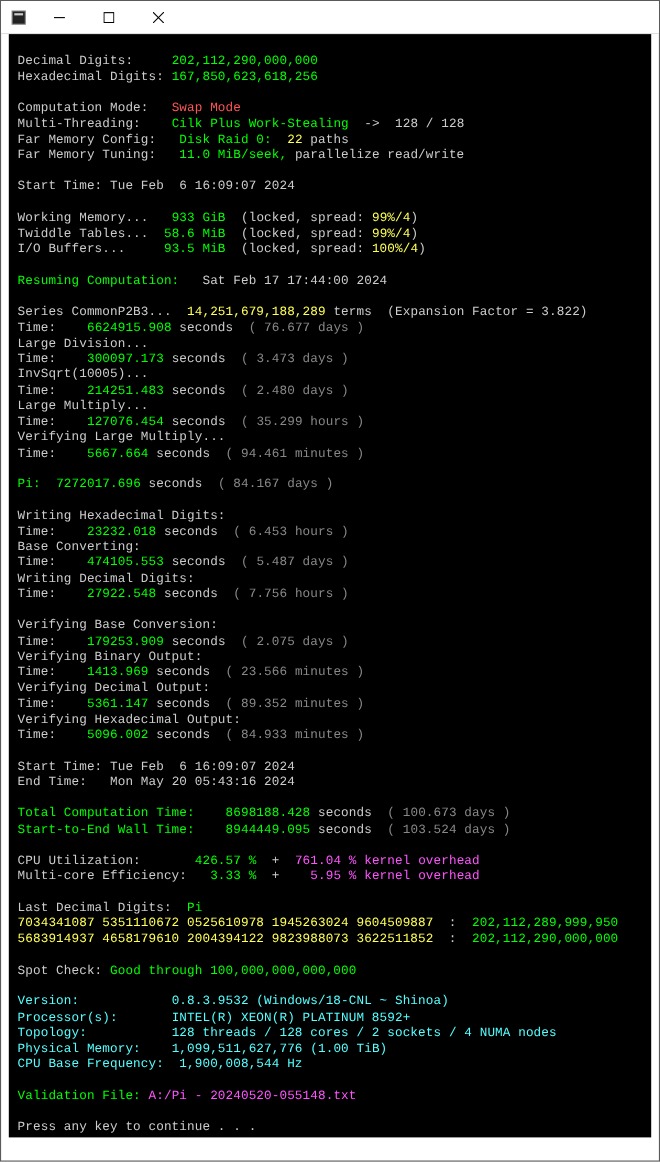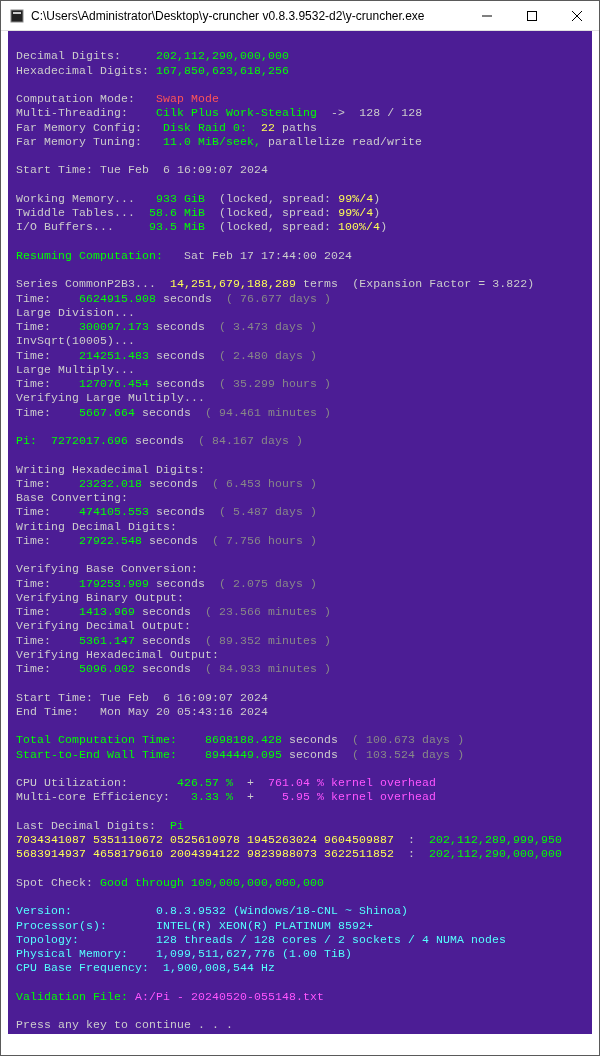--- a/index.html
+++ b/index.html
@@ -39,21 +39,21 @@
   .titlebar .controls { display: flex; }
   .titlebar .ctrl {
     width: 45px; height: 29px;
     display: flex; align-items: center; justify-content: center;
     font-family: "Segoe UI", sans-serif;
     color: #000;
   }
   .titlebar .ctrl svg { stroke: #000; }
   .terminal {
     flex: 1;
-    background: #4c1d95;
+    background: #000000;
     color: #ccc;
     padding: 4px 8px;
     line-height: 1.24;
     white-space: pre;
     overflow: hidden;
     letter-spacing: 0.1px;
     margin: 0 7px 21px 7px;
   }
   .w { color: #ccc; }
   .g { color: #00ff00; }
@@ -68,21 +68,20 @@
 <body>
 
 <div class="window">
   <div class="titlebar">
     <span class="icon">
       <svg width="14" height="14" viewBox="0 0 14 14">
           <rect x="1" y="1" width="12" height="12" fill="#222" stroke="#888"></rect>
           <rect x="3" y="3" width="8" height="2" fill="#ccc"></rect>
         </svg>
     </span>
-    <span class="title">C:\Users\Administrator\Desktop\y-cruncher v0.8.3.9532-d2\y-cruncher.exe</span>
     <div class="controls">
       <div class="ctrl">
         <svg width="10" height="10">
             <line x1="0" y1="5" x2="10" y2="5" stroke-width="1"></line>
           </svg>
       </div>
       <div class="ctrl">
         <svg width="10" height="10">
             <rect x="0.5" y="0.5" width="9" height="9" fill="none" stroke-width="1"></rect>
           </svg>

